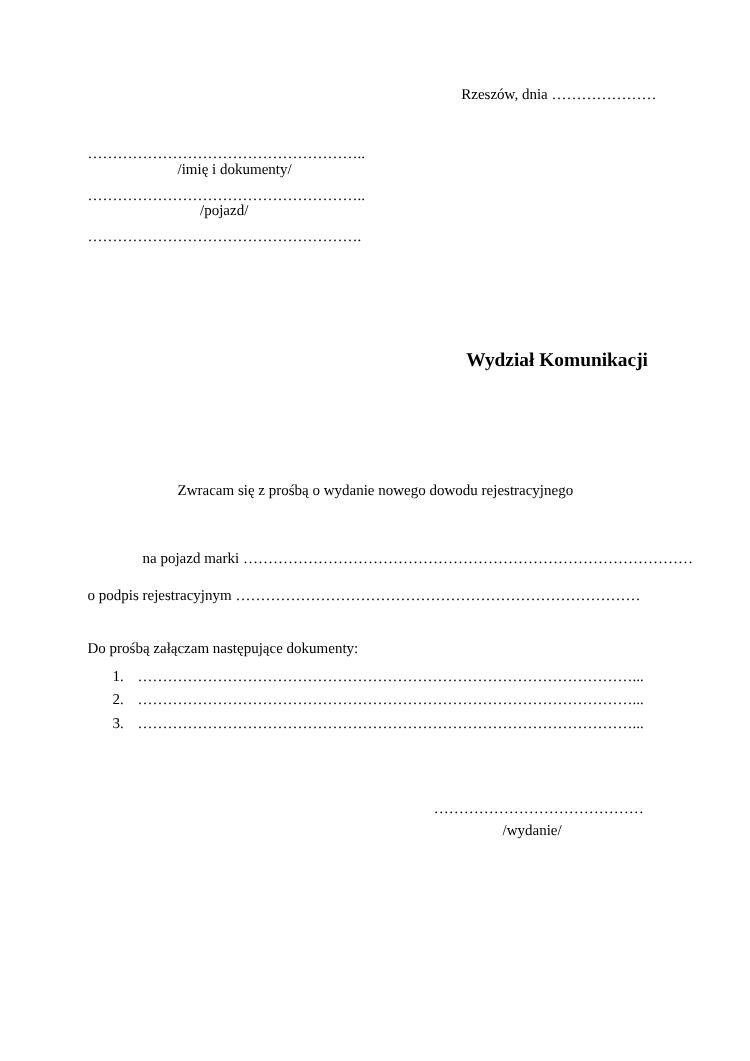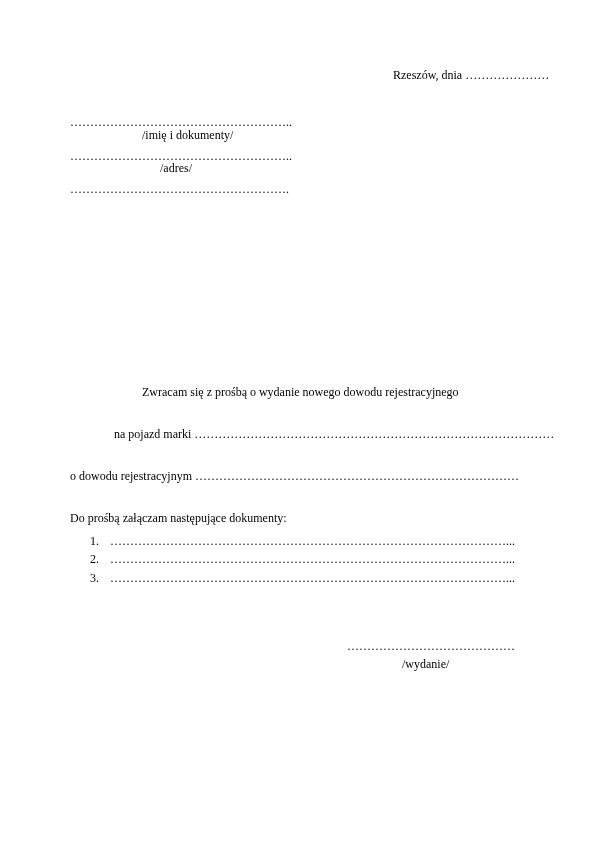--- a/index.html
+++ b/index.html
@@ -10,32 +10,32 @@
     body {
       width: 600px;
       height: 849px;
       position: relative;
       overflow: hidden;
       font-family: "Liberation Serif", "DejaVu Serif", serif;
       color: #000000;
       font-size: 12px;
     }
     .abs { position: absolute; white-space: nowrap; line-height: 1; }
-    .date-line { left: 369px; top: 69px; margin-left: 24px; }
+    .date-line { left: 369px; top: 69px; }
     .sender-dots1 { left: 70px; top: 116px; letter-spacing: 0.1px; }
     .sender-label1 { left: 142px; top: 129px; }
     .sender-dots2 { left: 70px; top: 150px; }
     .sender-label2 { left: 160px; top: 162px; }
     .sender-dots3 { left: 70px; top: 183px; }
     .recipient { left: 364px; top: 278px; font-weight: bold; font-size: 15.5px; line-height: 21px; }
     .recipient div { white-space: nowrap; }
     .recipient .r2 { padding-left: 9px; }
     .request { left: 142px; top: 386px; }
     .field-row { left: 70px; }
-    .row-marki { top: 428px; padding-left: 44px; }
+    .row-marki { top: 440px; padding-left: 44px; }
     .row-numer { top: 470px; }
     .attach-head { left: 70px; top: 512px; }
     .attach-item { left: 90px; }
     .attach-item .num { display: inline-block; width: 17px; }
     .item1 { top: 535px; }
     .item2 { top: 553px; }
     .item3 { top: 572px; }
     .sig-dots { left: 347px; top: 640px; }
     .sig-label { left: 402px; top: 658px; }
     .dots { letter-spacing: 0px; }
@@ -47,36 +47,37 @@
 
   <div class="abs date-line">
     <span>Rzeszów, dnia</span>
     <span class="dots">…………………</span>
   </div>
 
   <div class="abs sender-dots1 dots">………………………………………………..</div>
   <div class="abs sender-label1">/imię i dokumenty/</div>
 
   <div class="abs sender-dots2 dots">………………………………………………..</div>
-  <div class="abs sender-label2">/adres/</div>
+  <div class="abs sender-label2">/pojazd/</div>
 
   <div class="abs sender-dots3 dots">……………………………………………….</div>
 
   <div class="abs recipient">
+    <div class="r2">Wydział Komunikacji</div>
   </div>
 
   <div class="abs request">Zwracam się z prośbą o wydanie nowego dowodu rejestracyjnego</div>
 
   <div class="abs field-row row-marki">
     <span>na pojazd marki</span>
     <span class="dots">………………………………………………………………………………</span>
   </div>
 
   <div class="abs field-row row-numer">
-    <span>o dowodu rejestracyjnym</span>
+    <span>o podpis rejestracyjnym</span>
     <span class="dots">………………………………………………………………………</span>
   </div>
 
   <div class="abs attach-head">Do prośbą załączam następujące dokumenty:</div>
 
   <div class="abs attach-item item1">
     <span class="num">1.</span>
     <span class="dots">………………………………………………………………………………………...</span>
   </div>
   <div class="abs attach-item item2">

